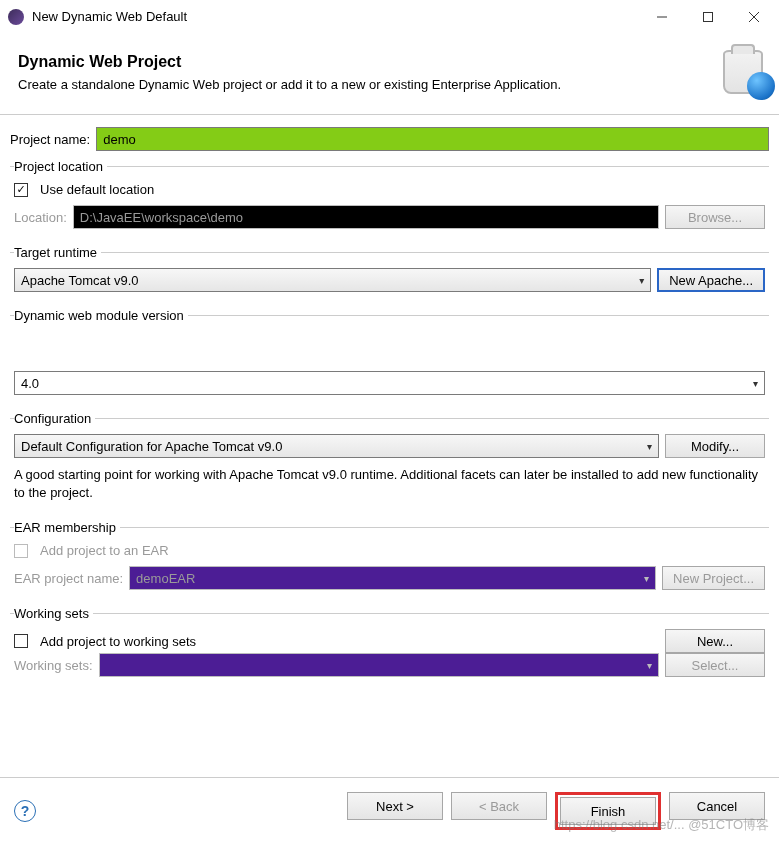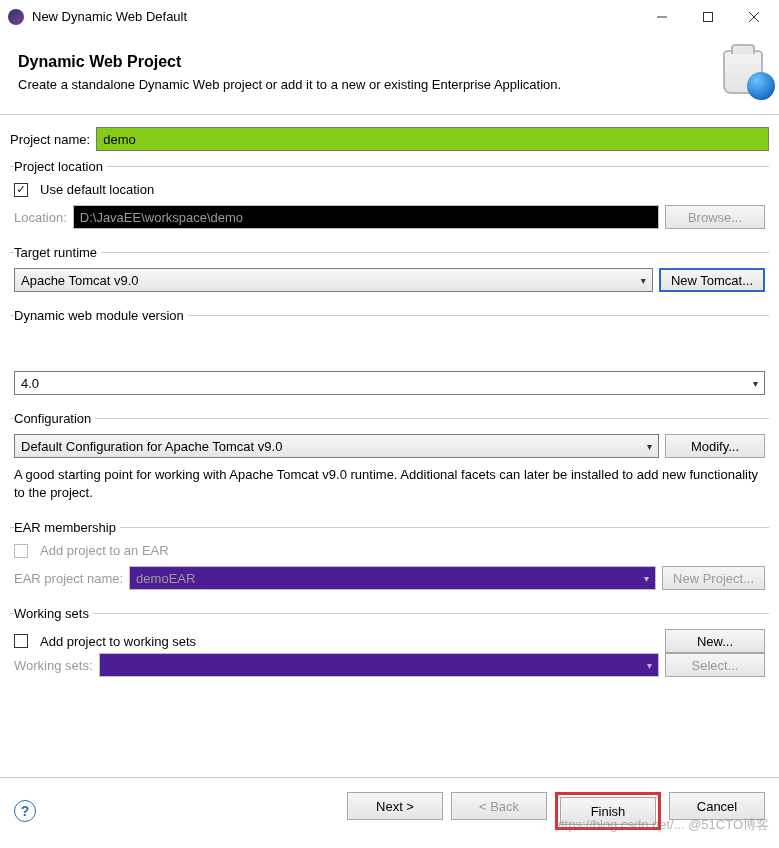--- a/index.html
+++ b/index.html
@@ -200,21 +200,21 @@
     </div>
   </fieldset>
 
   <fieldset>
     <legend>Target runtime</legend>
     <div class="row" style="margin-bottom:0;">
       <div class="select">
         <span>Apache Tomcat v9.0</span>
         <span class="chev">▾</span>
       </div>
-      <button class="btn new-runtime">New Tomcat...</button>
+      <button class="btn new-runtime">New Apache...</button>
     </div>
   </fieldset>
 
   <fieldset>
     <legend>Dynamic web module version</legend>
     <div class="row" style="margin-bottom:0;margin-top:40px;">
       <div class="select" style="background:#fff;">
         <span>4.0</span>
         <span class="chev">▾</span>
       </div>

